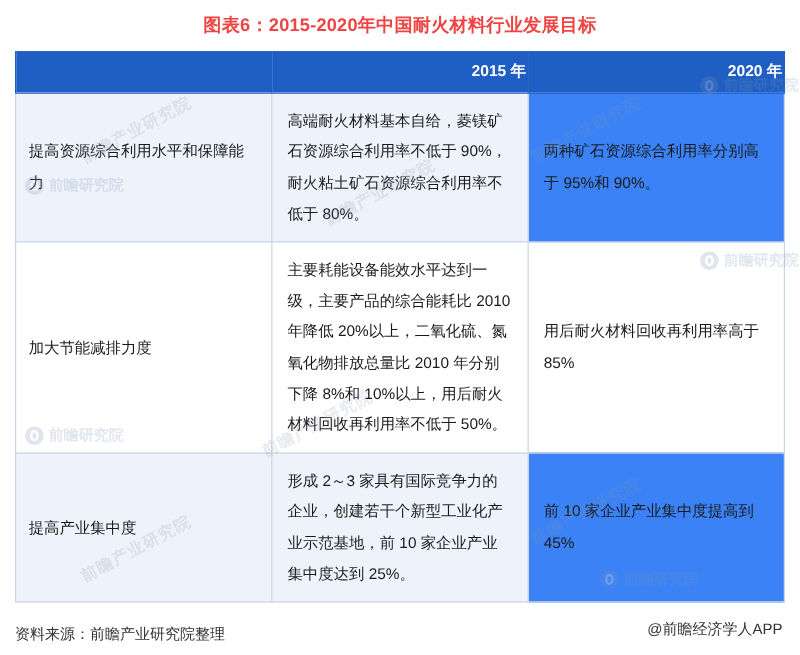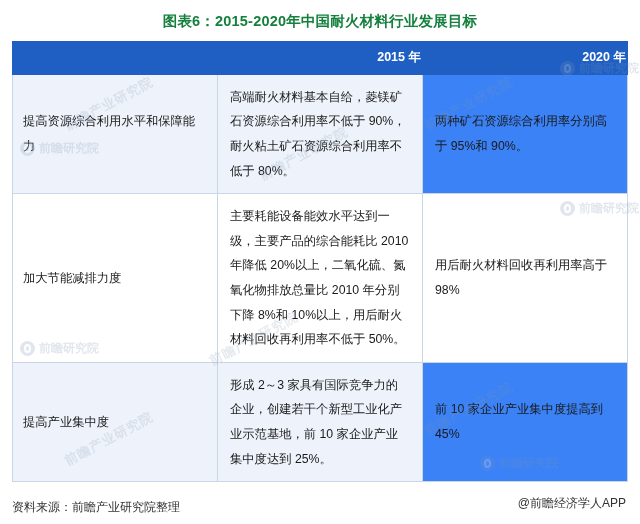--- a/index.html
+++ b/index.html
@@ -19,21 +19,21 @@
     position: relative;
     width: 640px;
     height: 524px;
     box-sizing: border-box;
     padding: 0 12px;
   }
   .title {
     text-align: center;
     font-size: 14.5px;
     font-weight: bold;
-    color: #15803d;
+    color: #ef4444;
     letter-spacing: 0.2px;
     padding: 12px 0 10px 0;
     line-height: 1.3;
   }
   table.goals {
     width: 616px;
     border-collapse: collapse;
     table-layout: fixed;
     margin: 0 auto;
     background: #ffffff;
@@ -158,21 +158,21 @@
     </thead>
     <tbody>
       <tr>
         <td class="cat">提高资源综合利用水平和保障能力</td>
         <td class="c2015">高端耐火材料基本自给，菱镁矿石资源综合利用率不低于 90%，耐火粘土矿石资源综合利用率不低于 80%。</td>
         <td class="c2020">两种矿石资源综合利用率分别高于 95%和 90%。</td>
       </tr>
       <tr class="alt">
         <td class="cat">加大节能减排力度</td>
         <td class="c2015">主要耗能设备能效水平达到一级，主要产品的综合能耗比 2010 年降低 20%以上，二氧化硫、氮氧化物排放总量比 2010 年分别下降 8%和 10%以上，用后耐火材料回收再利用率不低于 50%。</td>
-        <td class="c2020">用后耐火材料回收再利用率高于 98%</td>
+        <td class="c2020">用后耐火材料回收再利用率高于 85%</td>
       </tr>
       <tr>
         <td class="cat">提高产业集中度</td>
         <td class="c2015">形成 2～3 家具有国际竞争力的企业，创建若干个新型工业化产业示范基地，前 10 家企业产业集中度达到 25%。</td>
         <td class="c2020">前 10 家企业产业集中度提高到 45%</td>
       </tr>
     </tbody>
   </table>
 
   <div class="source">资料来源：前瞻产业研究院整理</div>

